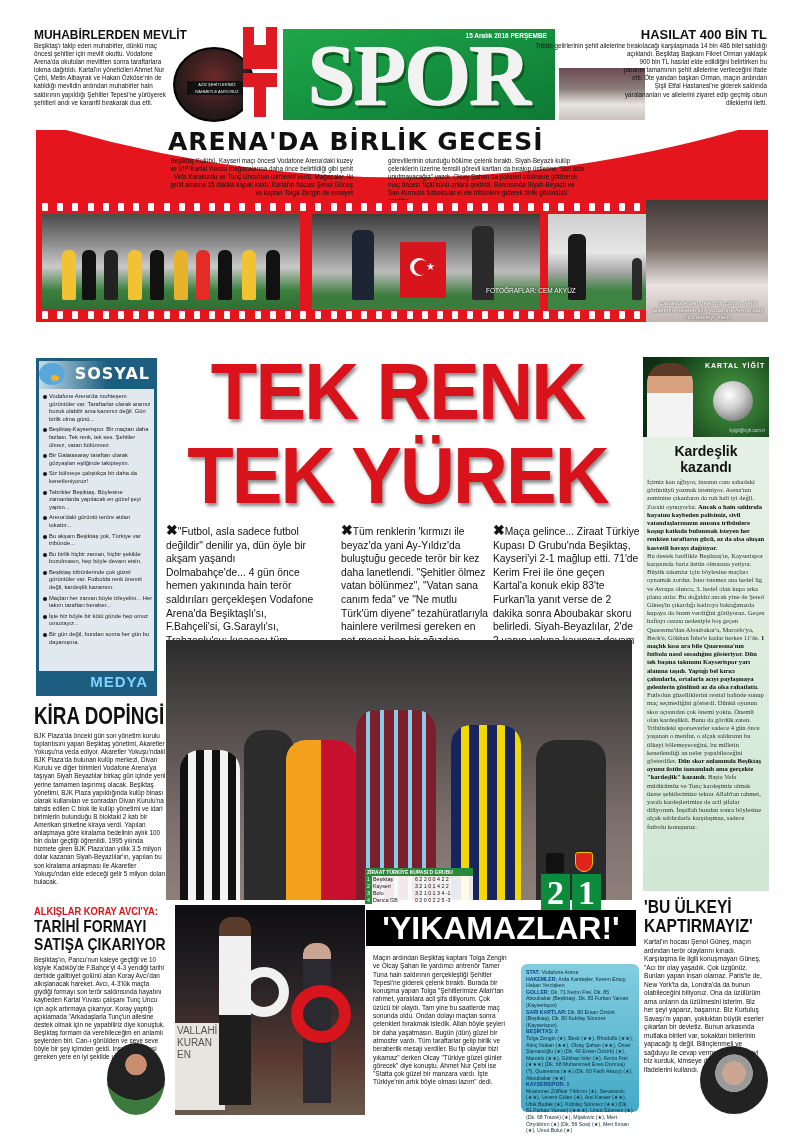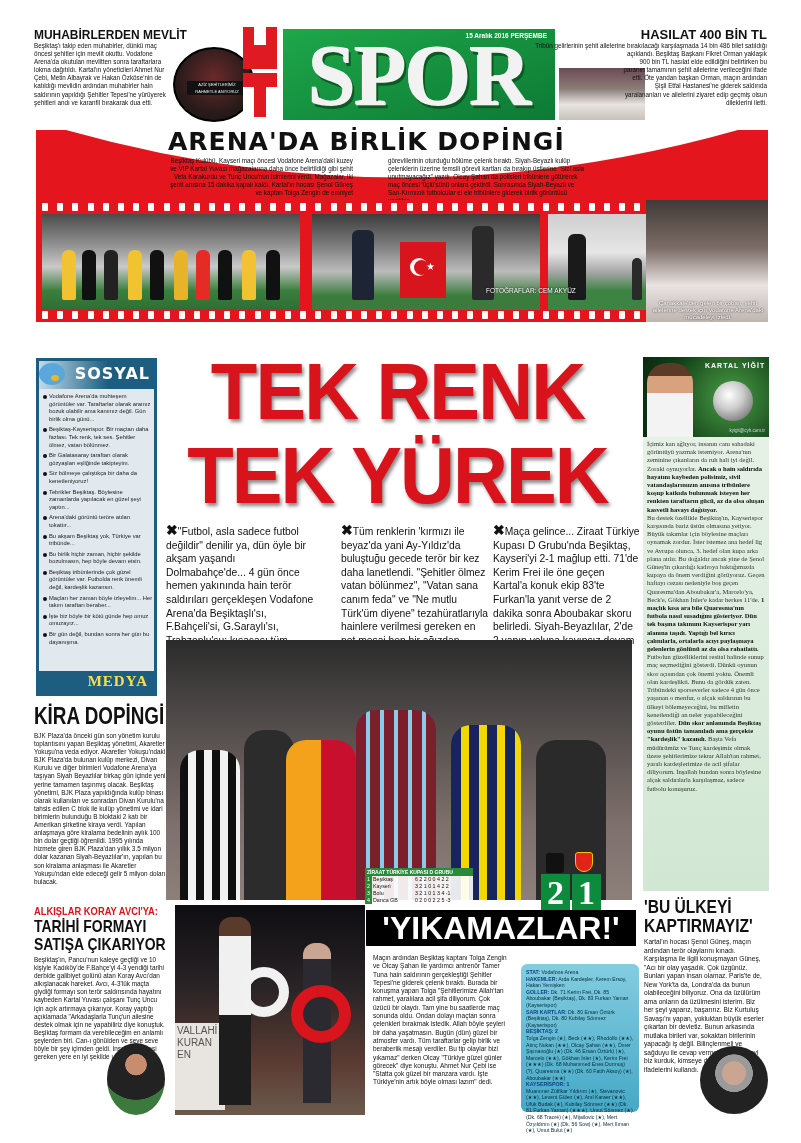--- a/index.html
+++ b/index.html
@@ -55,21 +55,21 @@
   
   #sosyal{left:36px;top:358px;width:121px;height:338px;background:#e1e9ee;border:3px solid #1d5d80;}
   #sosyal-head{position:absolute;left:0;top:0;width:100%;height:28px;background:linear-gradient(90deg,#bfdbe9,#1d5d80 60%);}
   #sosyal-bird{position:absolute;left:0;top:2px;width:26px;height:22px;border-radius:50%;background:#59a7dc;}
   #sosyal-bird:after{content:"";position:absolute;left:12px;top:12px;width:8px;height:6px;background:#f2b32a;border-radius:50%;}
   #sosyal-title{position:absolute;right:4px;top:3px;font-size:16px;color:#fff;font-weight:bold;letter-spacing:1px;font-family:"DejaVu Sans",sans-serif;text-align:right;}
   #sosyal-list{position:absolute;left:4px;top:32px;width:110px;list-style:none;}
   #sosyal-list li{font-size:5.8px;line-height:7.6px;padding-left:6px;position:relative;margin-bottom:3px;color:#222;}
   #sosyal-list li:before{content:"";position:absolute;left:0;top:2px;width:4px;height:4px;border-radius:50%;background:#111;}
   #sosyal-foot{position:absolute;left:0;bottom:0;width:100%;height:22px;background:#1d5d80;}
-  #medya-title{position:absolute;right:6px;top:2px;font-size:15px;color:#fde047;font-weight:bold;font-family:Liberation Serif, serif;letter-spacing:1px;}
+  #medya-title{position:absolute;right:6px;top:2px;font-size:15px;color:#7dd3fc;font-weight:bold;font-family:Liberation Sans, sans-serif;letter-spacing:1px;}
 
   
   #main-head1,#main-head2{left:160px;width:475px;text-align:center;font-family:"Liberation Sans",sans-serif;font-weight:bold;font-size:80px;line-height:80px;color:#d9131b;letter-spacing:-2px;transform:scaleX(0.95);text-shadow:2px 3px 4px #888;}
   #main-head1{top:352px;}
   #main-head2{top:436px;}
 
   .lead{top:524px;width:148px;font-size:10.3px;line-height:13.6px;}
   .lead .x{font-weight:bold;font-size:14px;}
   #lead1{left:166px;}
   #lead2{left:341px;}
@@ -136,21 +136,21 @@
 <div class="abs" id="hasilat-title">HASILAT 400 BİN TL</div>
 <div class="abs" id="hasilat-photo"></div>
 <div class="abs small" id="hasilat-body">
   <span style="display:block;padding-left:90px;text-indent:-90px;">Tribün gelirlerinin şehit ailelerine bırakılacağı karşılaşmada 14 bin 486 bilet satıldığı açıklandı. Beşiktaş Başkanı Fikret Orman yaklaşık 900 bin TL hasılat elde edildiğini belirtirken bu paranın tamamının şehit ailelerine verileceğini ifade etti. Öte yandan başkan Orman, maçın ardından Şişli Etfal Hastanesi'ne giderek saldırıda yaralananları ve ailelerini ziyaret edip geçmiş olsun dileklerini iletti.</span>
 </div>
 
 <svg class="abs" id="film-top" viewBox="0 0 732 70" preserveAspectRatio="none">
   <path d="M0,0 L30,0 Q366,95 702,0 L732,0 L732,70 L0,70 Z" fill="#e5151d"></path>
   <path d="M0,38 Q366,110 732,38" stroke="none" fill="none"></path>
 </svg>
-<div class="abs" id="arena-title">ARENA'DA BİRLİK DOPİNGİ</div>
+<div class="abs" id="arena-title">ARENA'DA BİRLİK GECESİ</div>
 <div class="abs small" id="arena-col1">Beşiktaş Kulübü, Kayseri maçı öncesi Vodafone Arena'daki kuzey ve VIP Kartal Yuvası mağazalarına daha önce belirtildiği gibi şehit Vefa Karakurdu ve Tunç Uncu'nun isimlerini verdi. Mağazalar, iki şehit anısına 15 dakika kapalı kaldı. Kartal'ın hocası Şenol Güneş ve kaptan Tolga Zengin de emniyet</div>
 <div class="abs small" id="arena-col2">görevlilerinin oturduğu bölüme çelenk bıraktı. Siyah-Beyazlı kulüp çelenklerin üzerine temsili görevli kartları da bırakıp üstlerine "Sizi asla unutmayacağız" yazdı. Olcay Şahan da polisleri tribünlere götürerek maç öncesi 'üçlü'sünü onlara çektirdi. Sonrasında Siyah-Beyazlı ve Sarı-Kırmızılı futbolcular el ele tribünlere giderek birlik görüntüsü verdiler.</div>
 
 <div class="abs" id="film-band">
   <div class="film-holes" style="top:3px">
     <span></span>
       <span></span>
       <span></span>
       <span></span>
       <span></span>
@@ -383,20 +383,21 @@
   <div>Muammer Zülfikar Yıldırım (★), Stevanovic (★★), Levent Gülen (★), Anıl Karaer (★★), Ufuk Budak (★), Kubilay Sönmez (★★) (Dk. 81 Furkan Yaman) (★★★), Umut Sönmez (★) (Dk. 68 Traoré) (★), Mijailovic (★), Mert Özyıldırım (★) (Dk. 56 Sow) (★), Mert Ilıman (★), Umut Bulut (★)</div>
 </div>
 
 <div class="abs" id="col-photo">
   <div id="col-man"></div>
   <div id="col-ball"></div>
   <div id="col-name">KARTAL YİĞİT</div>
   <div style="position:absolute;right:4px;bottom:4px;font-size:4.5px;color:#cde;">kyigit@cyh.com.tr</div>
 </div>
 <div class="abs" id="col-box">
+  <div id="col-title">Kardeşlik kazandı</div>
   <div id="col-body">
     <span>İçimiz kan ağlıyor, insanın canı sahadaki görüntüyü yazmak istemiyor. Arena'nın zeminine çıkanların da ruh hali iyi değil. Zoraki oynuyorlar.</span> <b>Ancak o hain saldırıda hayatını kaybeden polisimiz, sivil vatandaşlarımızın anısına tribünlere koşup katkıda bulunmak isteyen her renkten taraftarın gücü, az da olsa oluşan kasvetli havayı dağıtıyor.</b><br>
     <span>Bu destek özellikle Beşiktaş'ın, Kayserispor karşısında bariz üstün olmasına yetiyor. Büyük takımlar için böylesine maçları oynamak zordur. İster istemez ana hedef lig ve Avrupa olunca, 3. hedef olan kupa arka plana atılır. Bu doğaldır ancak yine de Şenol Güneş'in çıkardığı kadroya baktığımızda kupaya da önem verdiğini görüyoruz. Geçen haftayı cezası nedeniyle boş geçen Quaresma'dan Aboubakar'a, Marcelo'ya, Beck'e, Gökhan İnler'e kadar herkes 11'de.</span> <b>1 maçlık kısa ara bile Quaresma'nın futbola nasıl susadığını gösteriyor. Dün tek başına takımını Kayserispor yarı alanına taşıdı. Yaptığı bel kırıcı çalımlarla, ortalarla acıyı paylaşmaya gelenlerin gönlünü az da olsa rahatlattı.</b><br>
     <span>Futbolun güzelliklerini resital halinde sunup maç seçmediğini gösterdi. Dünkü oyunun skor açısından çok önemi yoktu. Önemli olan kardeşlikti. Bunu da gördük zaten. Tribündeki sporseverler sadece 4 gün önce yaşanan o menfur, o alçak saldırının bu ülkeyi bölemeyeceğini, bu milletin kenetlendiği an neler yapabileceğini gösterdiler.</span> <b>Dün skor anlamında Beşiktaş oyunu üstün tamamladı ama gerçekte "kardeşlik" kazandı.</b>
     <span>Başta Vefa müdürümüz ve Tunç kardeşimiz olmak üzere şehitlerimize tekrar Allah'tan rahmet, yaralı kardeşlerimize de acil şifalar diliyorum. İnşallah bundan sonra böylesine alçak saldırılarla karşılaşmaz, sadece futbolu konuşuruz.</span>
   </div>
 </div>
 
 <div class="abs" id="bu-title">'BU ÜLKEYİ KAPTIRMAYIZ'</div>
 <div class="abs" id="bu-body">Kartal'ın hocası Şenol Güneş, maçın ardından terör olaylarını kınadı. Karşılaşma ile ilgili konuşmayan Güneş, "Acı bir olay yaşadık. Çok üzgünüz. Bunları yapan insan olamaz. Paris'te de, New York'ta da, Londra'da da bunun olabileceğini biliyoruz. Ona da üzülürüm ama onların da üzülmesini isterim. Biz her şeyi yaparız, başarırız. Biz Kurtuluş Savaşı'nı yapan, yokluktan büyük eserler çıkartan bir devletiz. Bunun arkasında mutlaka birileri var, sokaktan birilerinin yapacağı iş değil. Bilinçlenmeli ve sağduyu ile cevap vermeliyiz. Bu ülkeyi biz kurduk, kimseye de kaptırmayız" ifadelerini kullandı.</div>

